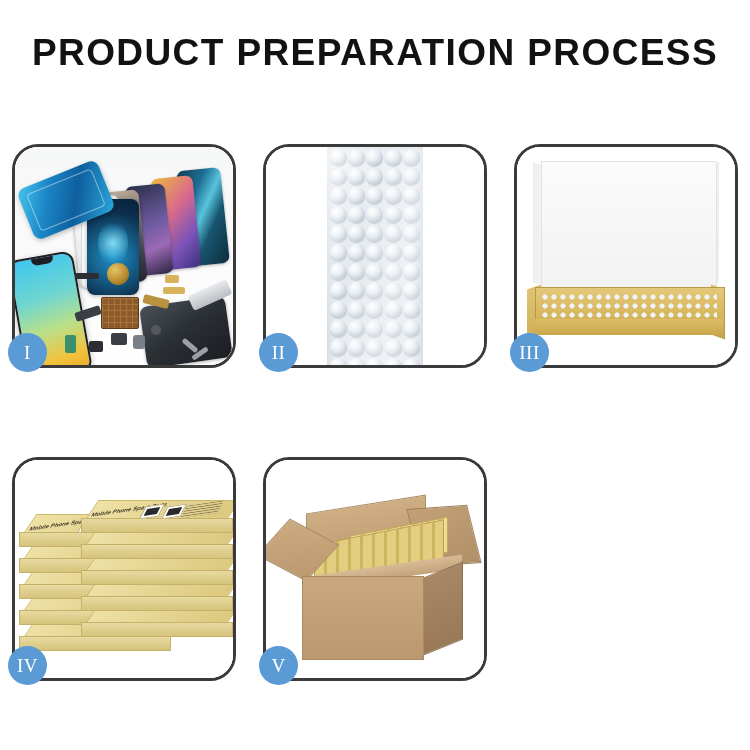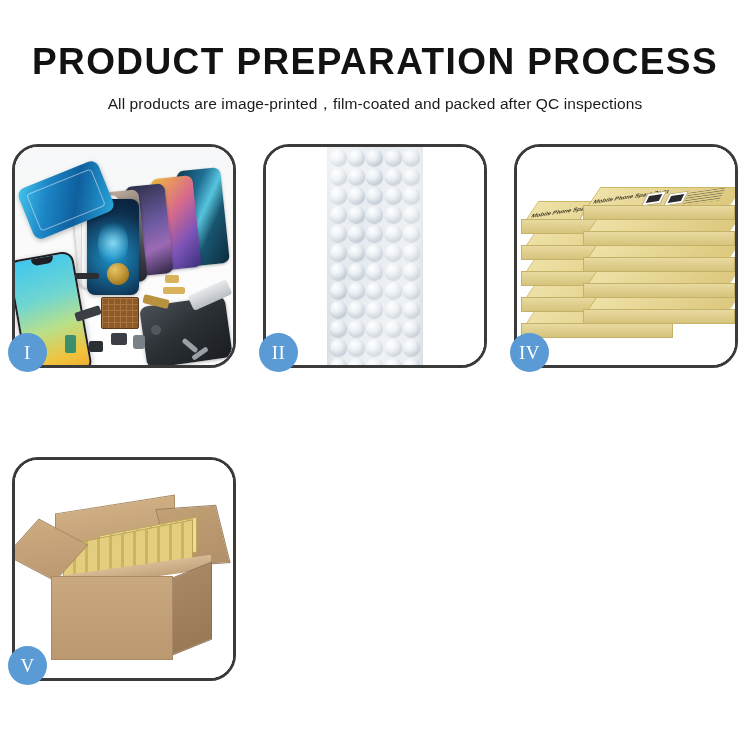--- a/index.html
+++ b/index.html
@@ -20,21 +20,21 @@
     padding-top: 34px;
     text-align: center;
   }
   .title {
     font-family: "Liberation Sans", sans-serif;
     font-size: 37px;
     font-weight: 700;
     letter-spacing: 1.4px;
     color: #121212;
     line-height: 1;
-    margin: 9px;
+    margin: 0;
     white-space: nowrap;
   }
   .subtitle {
     font-family: "Liberation Sans", sans-serif;
     font-size: 15.5px;
     font-weight: 400;
     color: #1b1b1b;
     letter-spacing: 0.1px;
     margin: 14px 0 0 0;
     white-space: nowrap;
@@ -250,21 +250,20 @@
   .c6-seam2 { position:absolute; left: 24px; top: 150px; width: 14px; height: 20px;
     background: #b1906a; opacity:.85; }
   .c6-shadow { position:absolute; left: 96px; top: 14px; width: 90px; height: 30px;
     background: linear-gradient(180deg,#f0f0f0,#e8e8e8); transform: skewY(-20deg); }
 </style>
 </head>
 <body>
 
 <div class="header">
   <h1 class="title">PRODUCT PREPARATION PROCESS</h1>
-  <p class="subtitle">All products are image-printed，film-coated and packed after QC inspections</p>
 </div>
 
 <div class="grid">
 
   <div class="panel">
     <div class="panel-inner">
       <div class="scene1">
         <div class="ph p5"></div>
         <div class="ph p4"></div>
         <div class="ph p3"></div>
@@ -361,20 +360,35 @@
               <div class="bub"></div>
               <div class="bub"></div>
           </div>
           <div class="wrap-sheen"></div>
         </div>
       </div>
     </div>
     <div class="badge">II</div>
   </div>
 
+  <div class="panel">
+    <div class="panel-inner">
+      <div class="scene3">
+        <div class="lid-left"></div>
+        <div class="lid-right"></div>
+        <div class="lid-back"></div>
+        <div class="tray-lipL"></div>
+        <div class="tray-lipR"></div>
+        <div class="tray"></div>
+        <div class="tray-inner"></div>
+        <div class="tray-face"></div>
+      </div>
+    </div>
+    <div class="badge">III</div>
+  </div>
 
   <div class="panel">
     <div class="panel-inner">
       <div class="scene4">
         <div class="stack">
 
           <div class="sbox" style="left:0px; top:136px;">
             <div class="top"></div>
               <div class="front"></div>
           </div>

